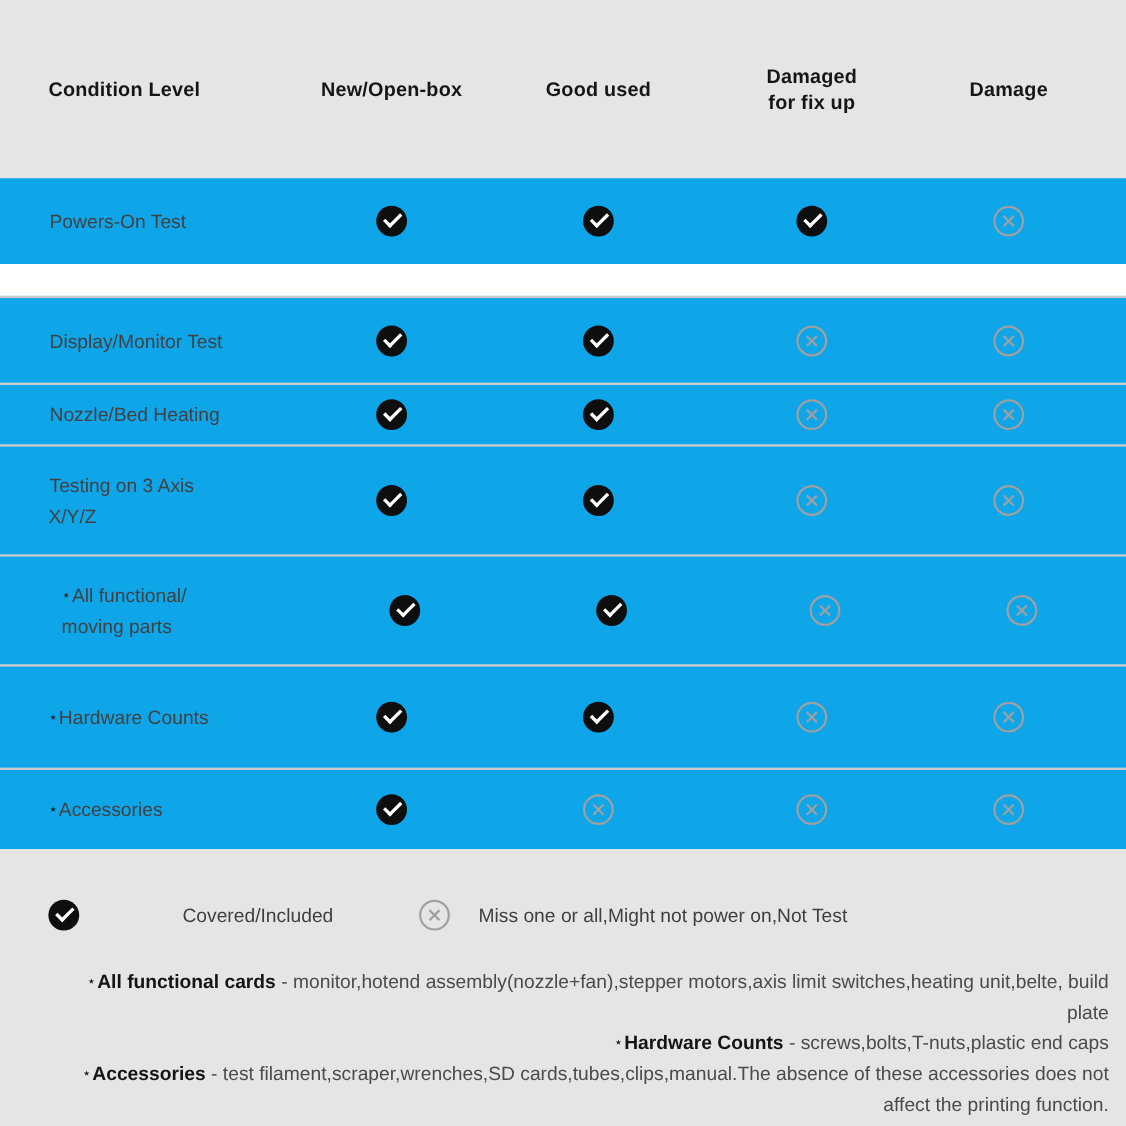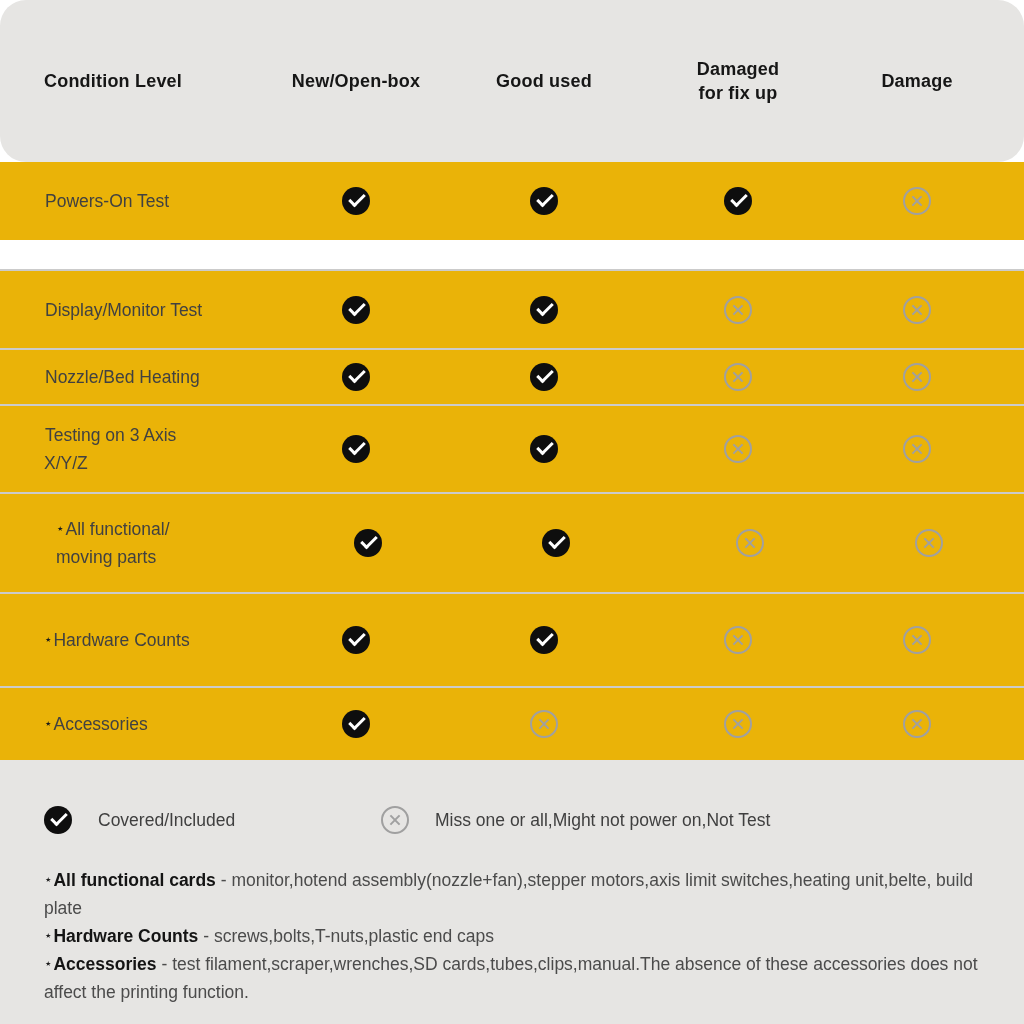--- a/index.html
+++ b/index.html
@@ -17,40 +17,39 @@
     grid-template-columns: 262px 188px 188px 200px 158px;
     padding-right: 28px;
   }
 
   
   .thead {
     background: #e6e5e3;
     height: 162px;
     align-items: center;
     padding-top: 0;
-    border-radius: 26px;
   }
   .th {
     font-size: 18px;
     font-weight: 700;
     color: #161616;
     text-align: center;
     letter-spacing: 0.2px;
     line-height: 24px;
     white-space: pre-line;
   }
   .th.first { text-align: left; padding-left: 44px; }
 
   
-  .row { align-items: center; background: #eab308; }
+  .row { align-items: center; background: #0ea5e9; }
   .row + .row { border-top: 2px solid #cbcbcb; }
   .row:nth-child(1) { height: 78px; }
   .row:nth-child(2) { height: 79px; margin-top: 29px; }
   .row:nth-child(3) { height: 56px; }
-  .row:nth-child(4) { height: 88px; }
+  .row:nth-child(4) { height: 100px; }
   .row:nth-child(5) { height: 100px; padding-left: 12px; }
   .row:nth-child(6) { height: 94px; }
   .row:nth-child(7) { height: 74px; }
 
   .row-label {
     padding-left: 44px;
     font-size: 17.5px;
     color: #414141;
     line-height: 28px;
     white-space: pre-line;
@@ -90,20 +89,21 @@
     background: #a0a0a0;
   }
   .icon.cross::before { transform: translate(-50%,-50%) rotate(45deg); }
   .icon.cross::after  { transform: translate(-50%,-50%) rotate(-45deg); }
 
   
   .tfoot {
     background: #e6e5e3;
     flex: 1;
     padding: 46px 16px 0 44px;
+    text-align: right;
   }
   .legend { display: flex; align-items: center; }
   .legend-label {
     font-size: 17.5px;
     color: #3f3f3f;
     margin-left: 26px;
   }
   .legend-label.first { width: 205px; }
   .legend .icon.second { margin-left: 78px; }
 

